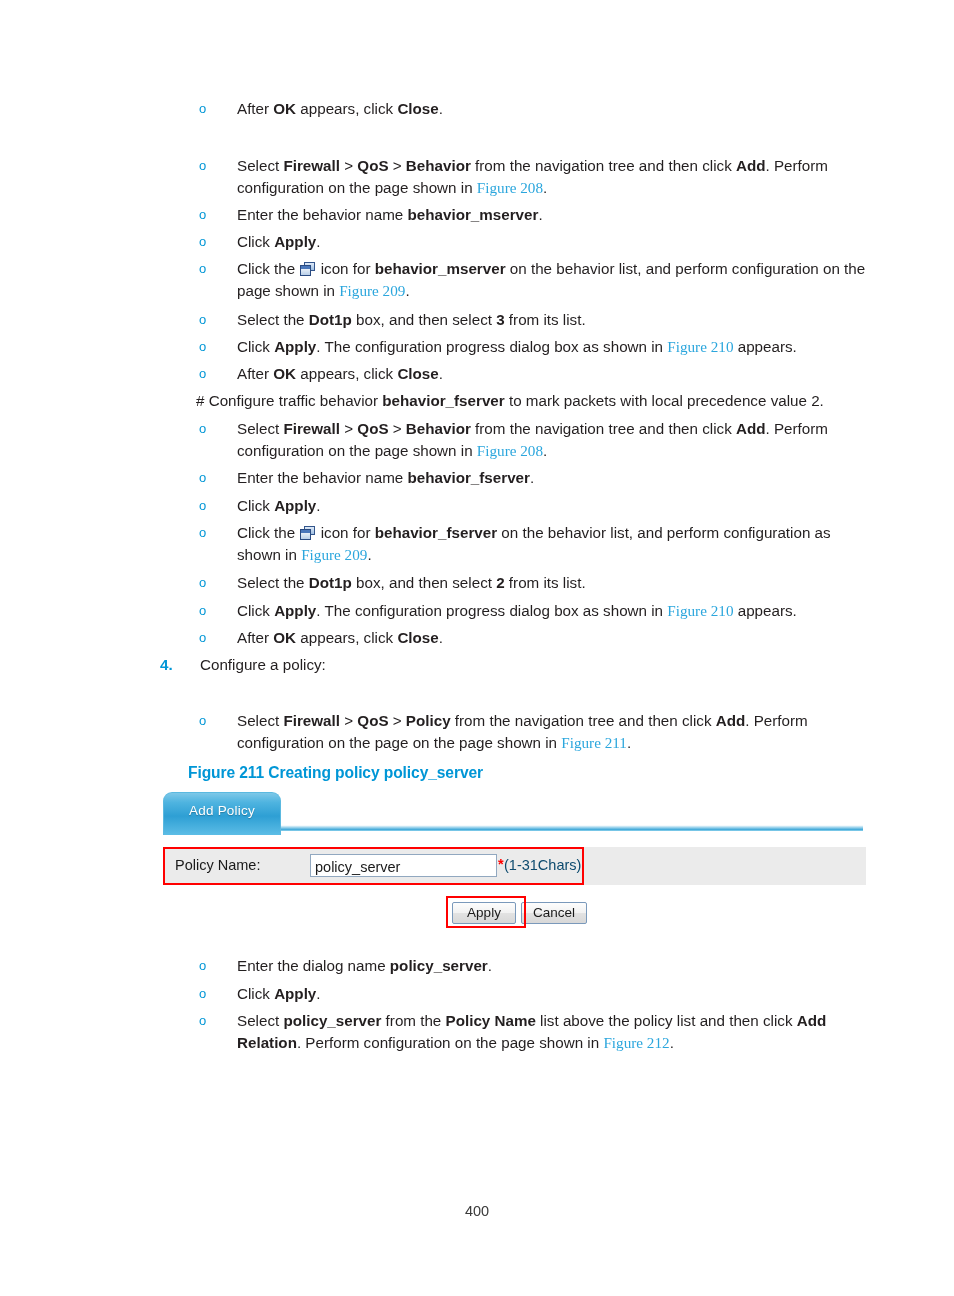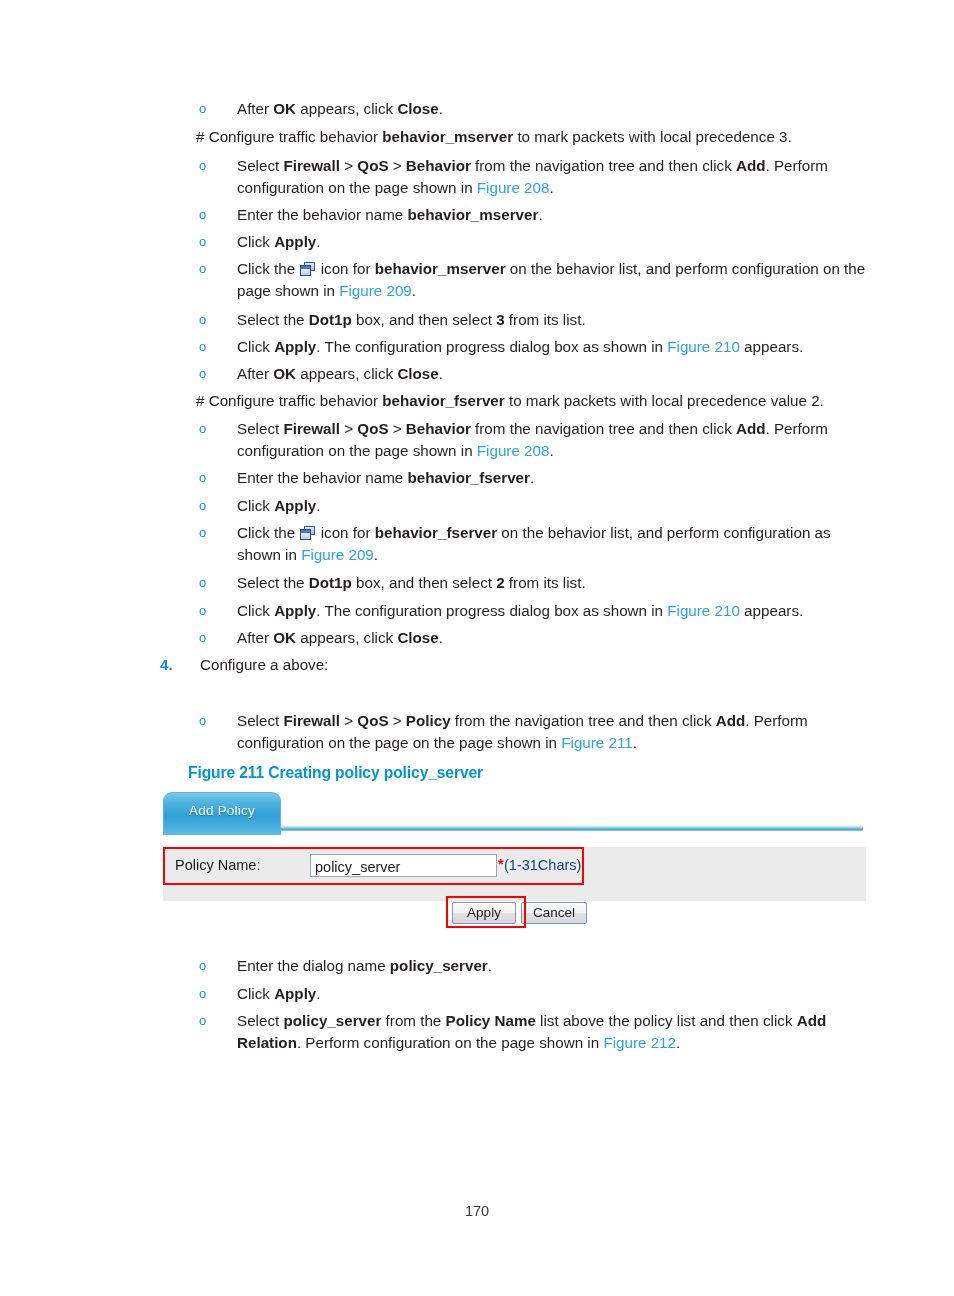--- a/index.html
+++ b/index.html
@@ -37,21 +37,21 @@
     padding-left: 4px;
     box-sizing: border-box;
   }
   .bullet-text {
     flex: 1 1 auto;
     font-size: 15.2px;
     line-height: 21.5px;
     margin-left: 17px;
   }
   b, .b { font-weight: bold; }
-  .xref { color: #2ba6dd; }
+  .xref { color: #2ba6dd; font-family: Liberation Serif, serif; }
   .numbered {
     position: absolute;
     display: flex;
     align-items: flex-start;
   }
   .num-mark {
     width: 40px;
     flex: 0 0 40px;
     color: #0096d6;
     font-weight: bold;
@@ -155,21 +155,21 @@
     width: 582px;
     height: 7px;
     background: linear-gradient(180deg,#ffffff 0%, #ffffff 18%, #b9e0f2 40%, #45abda 78%, #8fd2ec 100%);
   }
 
   .ui-row {
     position: absolute;
     left: 3px;
     top: 55px;
     width: 703px;
-    height: 54px;
+    height: 38px;
     background: #ebebeb;
   }
   .ui-label {
     position: absolute;
     left: 12px;
     top: 10px;
     font-size: 14.5px;
     color: #1a1a1a;
   }
   .ui-input {
@@ -243,23 +243,20 @@
 </head>
 <body>
 
 <div class="page">
 
   <div class="bullet-row" style="left:195px; top:98px; width:680px;">
     <span class="bullet-mark">o</span>
     <span class="bullet-text"><span>After </span><b>OK</b><span> appears, click </span><b>Close</b><span>.</span></span>
   </div>
 
-  <div class="hash-line" style="left:196px; top:126px; width:680px;">
-    <span># Configure traffic behavior </span><b>behavior_mserver</b><span> to mark packets with local precedence 3.</span>
-  </div>
 
   <div class="bullet-row" style="left:195px; top:155px; width:672px;">
     <span class="bullet-mark">o</span>
     <span class="bullet-text"><span>Select </span><b>Firewall</b><span> &gt; </span><b>QoS</b><span> &gt; </span><b>Behavior</b><span> from the navigation tree and then click </span><b>Add</b><span>. Perform configuration on the page shown in </span><span class="xref">Figure 208</span><span>.</span></span>
   </div>
 
   <div class="bullet-row" style="left:195px; top:204px; width:680px;">
     <span class="bullet-mark">o</span>
     <span class="bullet-text"><span>Enter the behavior name </span><b>behavior_mserver</b><span>.</span></span>
   </div>
@@ -323,21 +320,21 @@
     <span class="bullet-text"><span>Click </span><b>Apply</b><span>. The configuration progress dialog box as shown in </span><span class="xref">Figure 210</span><span> appears.</span></span>
   </div>
 
   <div class="bullet-row" style="left:195px; top:627px; width:680px;">
     <span class="bullet-mark">o</span>
     <span class="bullet-text"><span>After </span><b>OK</b><span> appears, click </span><b>Close</b><span>.</span></span>
   </div>
 
   <div class="numbered" style="left:160px; top:654px; width:700px;">
     <span class="num-mark">4.</span>
-    <span class="num-text">Configure a above:</span>
+    <span class="num-text">Configure a policy:</span>
   </div>
 
 
   <div class="bullet-row" style="left:195px; top:710px; width:668px;">
     <span class="bullet-mark">o</span>
     <span class="bullet-text"><span>Select </span><b>Firewall</b><span> &gt; </span><b>QoS</b><span> &gt; </span><b>Policy</b><span> from the navigation tree and then click </span><b>Add</b><span>. Perform configuration on the page on the page shown in </span><span class="xref">Figure 211</span><span>.</span></span>
   </div>
 
   <div class="fig-caption" style="left:160px; top:763px;margin-left:28px;">Figure 211 Creating policy policy_server</div>
 
@@ -371,15 +368,15 @@
   <div class="bullet-row" style="left:195px; top:983px; width:680px;">
     <span class="bullet-mark">o</span>
     <span class="bullet-text"><span>Click </span><b>Apply</b><span>.</span></span>
   </div>
 
   <div class="bullet-row" style="left:195px; top:1010px; width:678px;">
     <span class="bullet-mark">o</span>
     <span class="bullet-text"><span>Select </span><b>policy_server</b><span> from the </span><b>Policy Name</b><span> list above the policy list and then click </span><b>Add Relation</b><span>. Perform configuration on the page shown in </span><span class="xref">Figure 212</span><span>.</span></span>
   </div>
 
-  <div class="page-number">170</div>
+  <div class="page-number">400</div>
 
 </div>
 
 </body></html>

